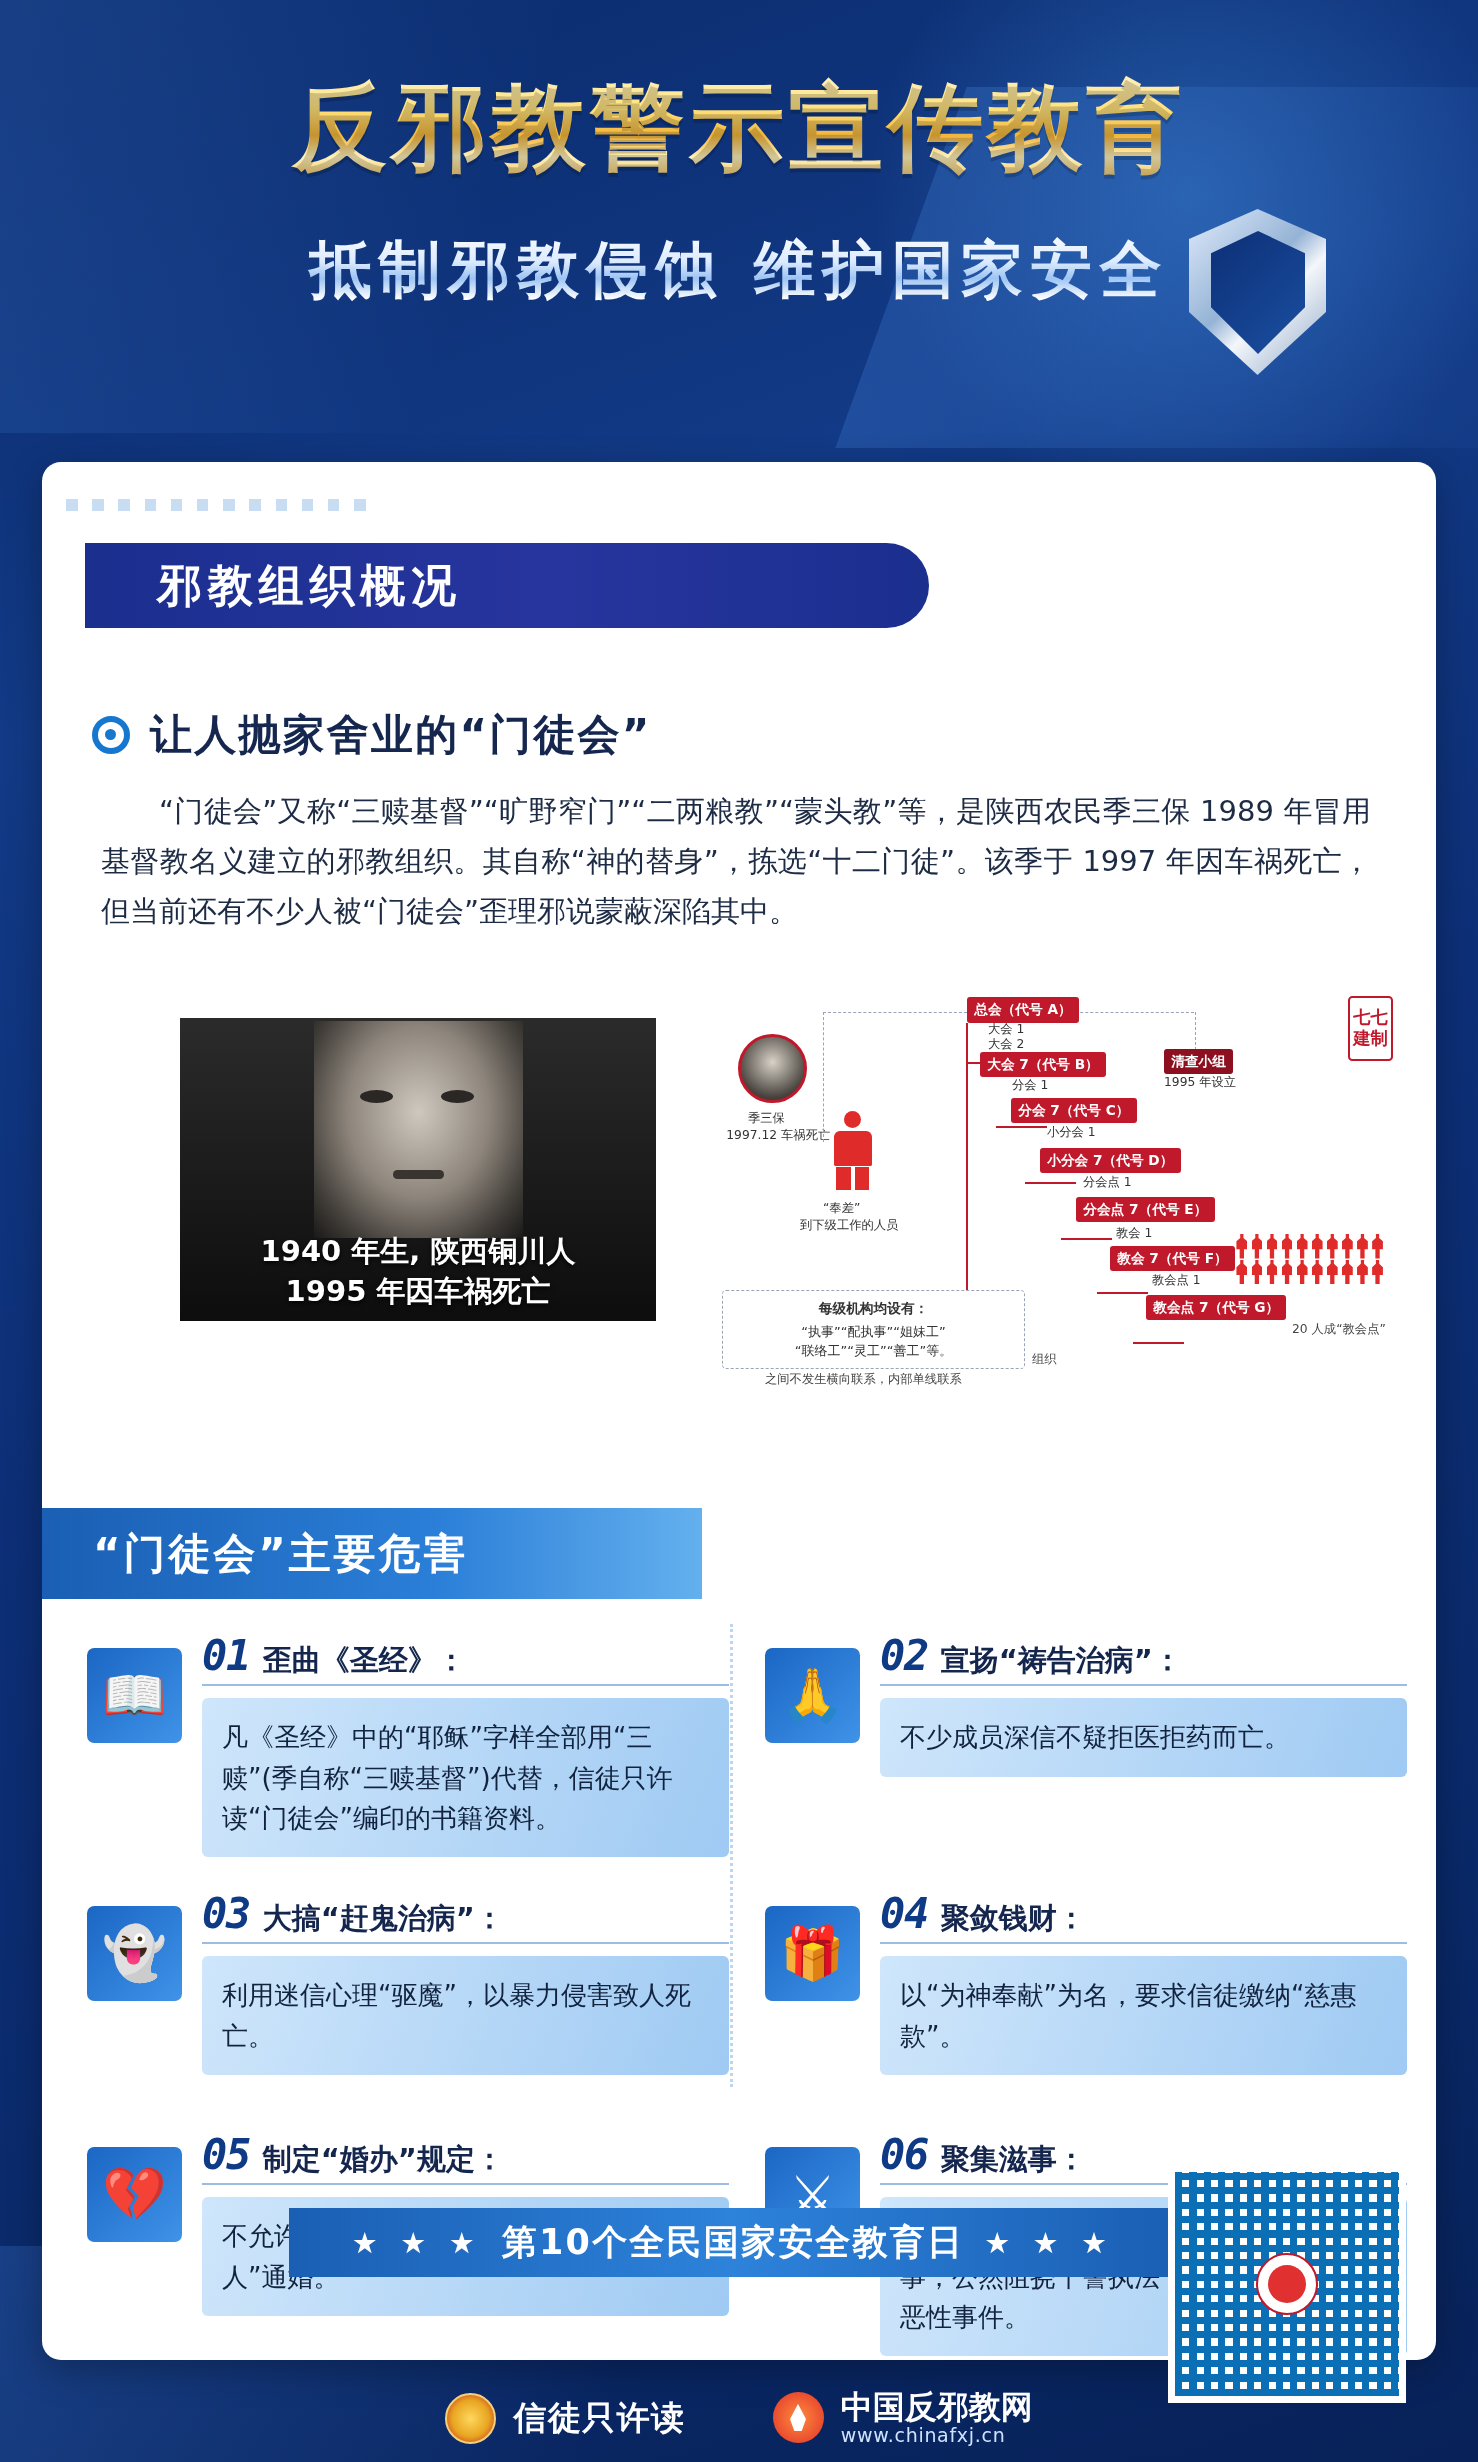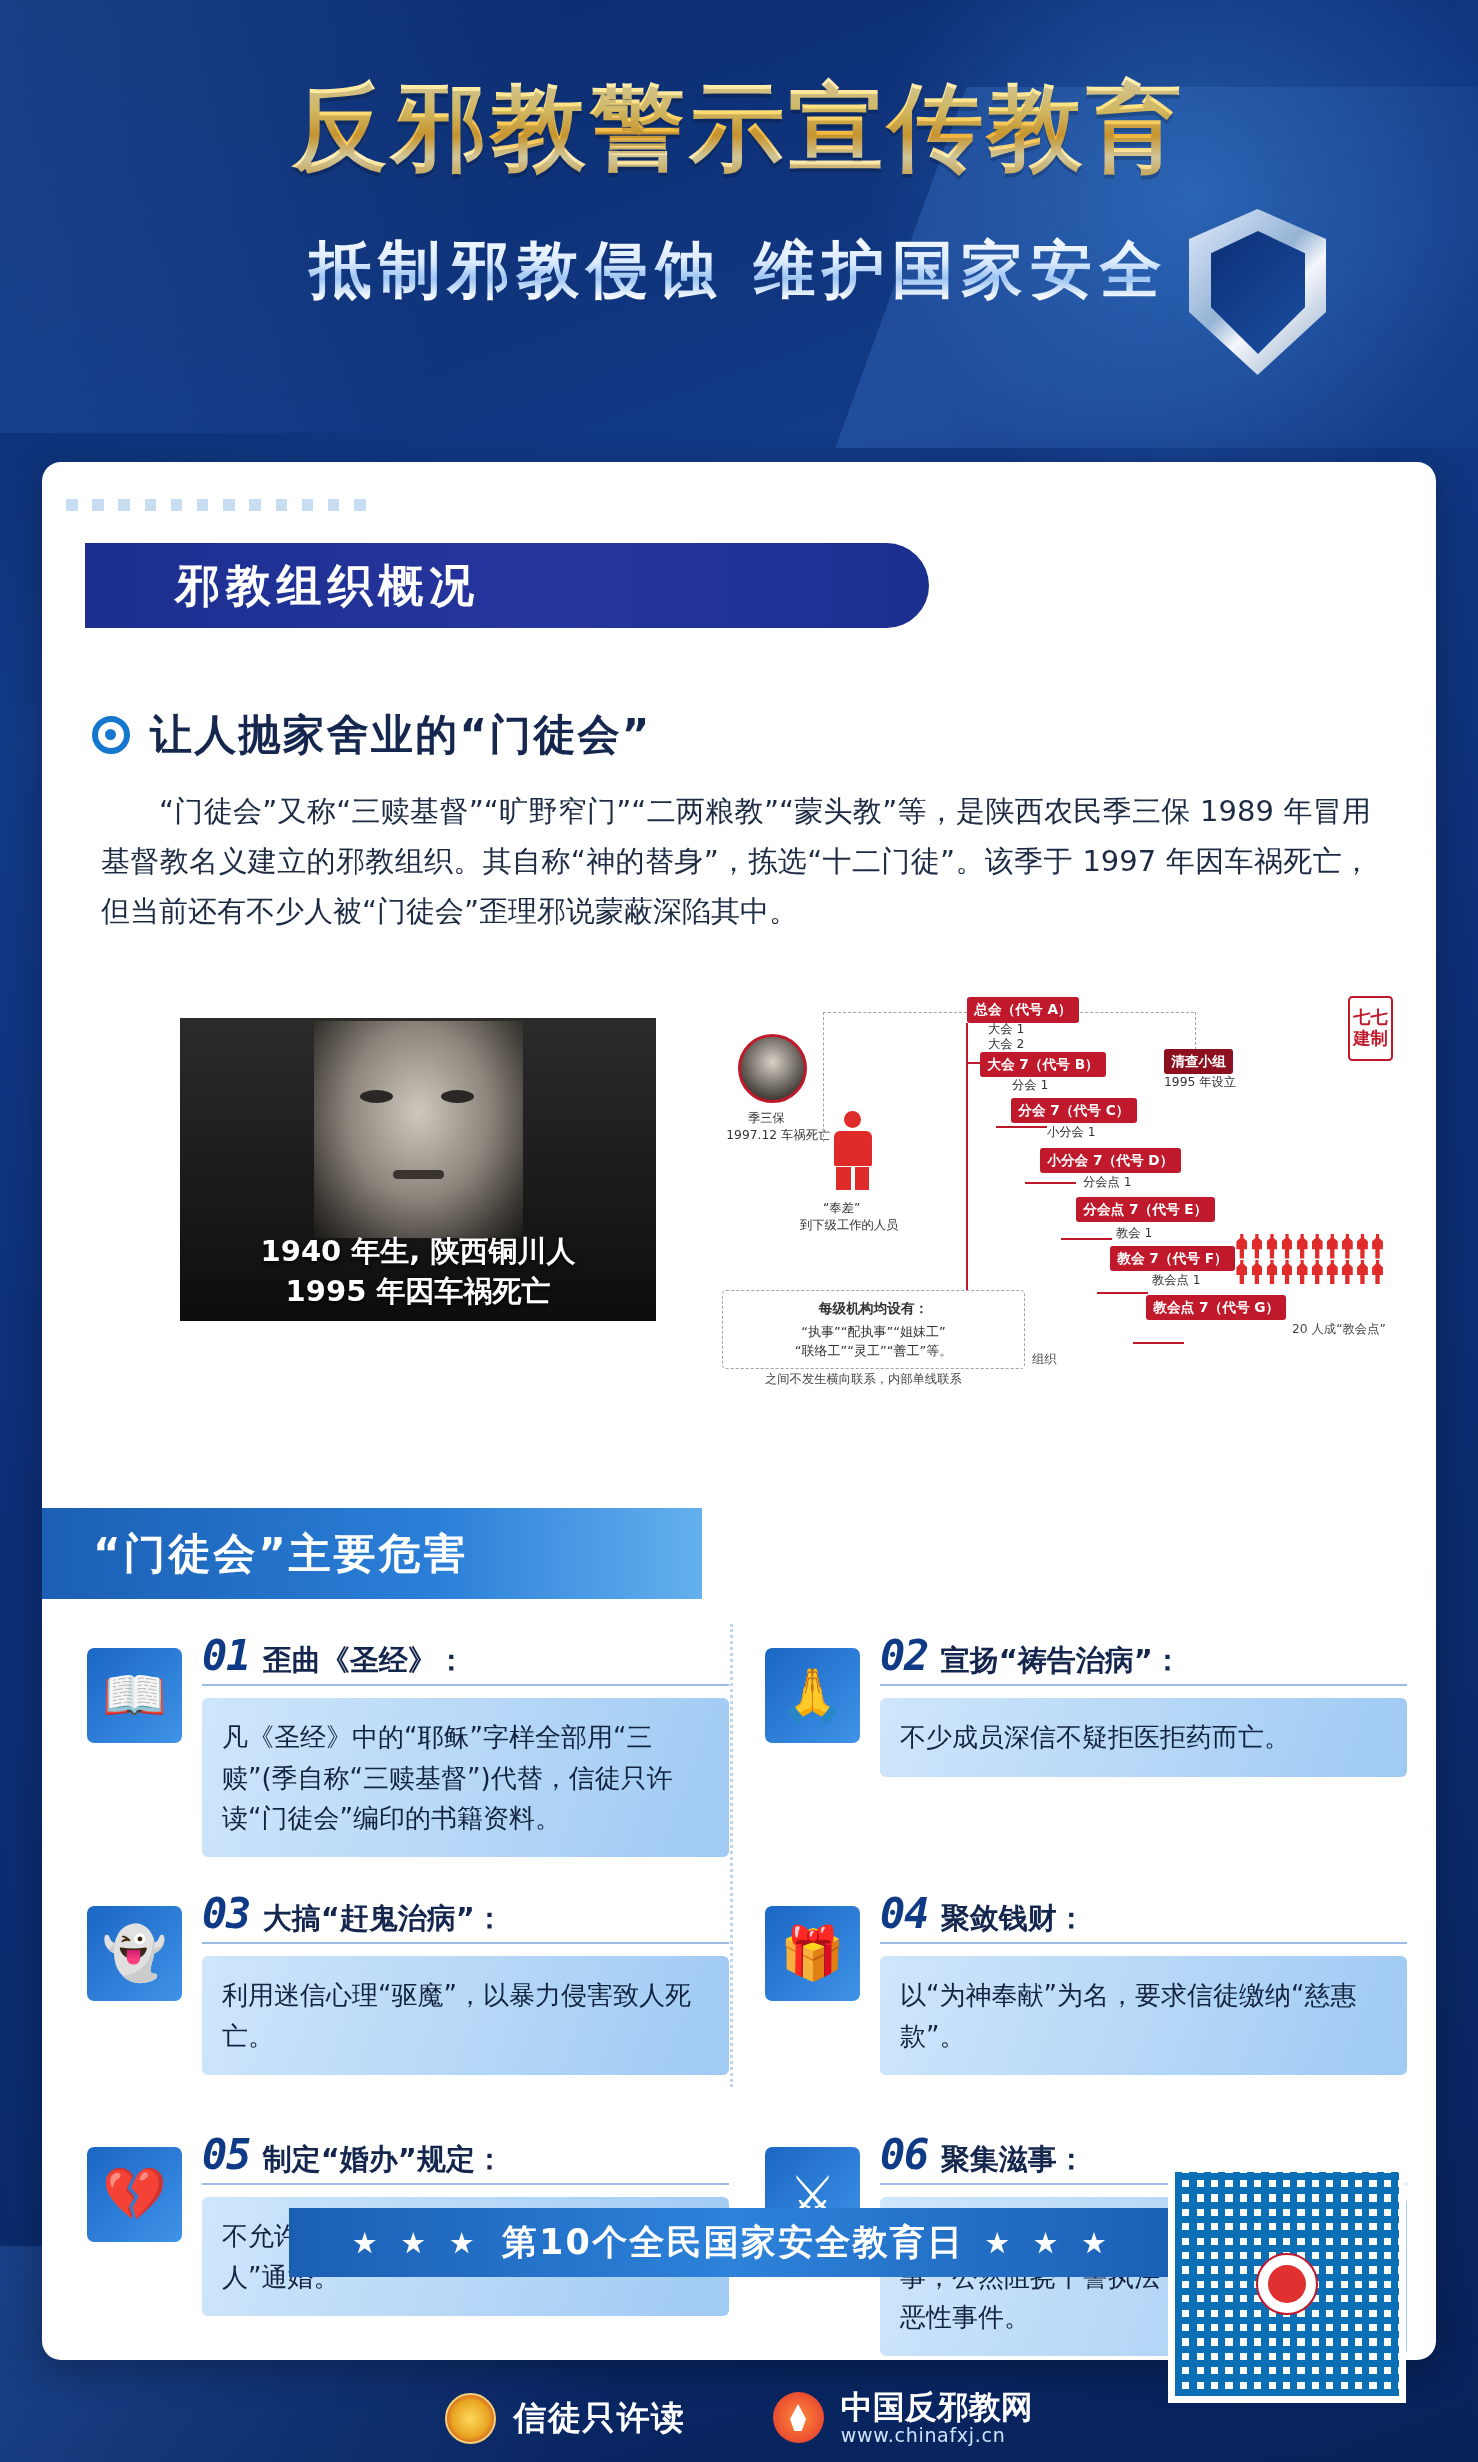--- a/index.html
+++ b/index.html
@@ -50,21 +50,21 @@
     box-shadow: 0 10px 36px rgba(0,0,0,0.28);
   }
   .dots { position:absolute; left:66px; top:499px; display:grid; grid-template-columns: repeat(12, 19px); gap:7.2px; }
   .dots i { display:block; width:11.5px; height:11.5px; background:#c8dcf2; }
 
   .sec-title {
     position:absolute; left:85px; top:543px; width:844px; height:85px;
     background: linear-gradient(90deg,#1b2f8f 0%,#27359e 55%,#1b2f8f 100%);
     border-radius: 0 43px 43px 0; display:flex; align-items:center;
   }
-  .sec-title span { color:#fff; font-size:45px; font-weight:bold; letter-spacing:5.8px; margin-left:90px; font-family:"DejaVu Sans","Liberation Sans",sans-serif;}
+  .sec-title span { color:#fff; font-size:45px; font-weight:bold; letter-spacing:5.8px; margin-left:72px; font-family:"DejaVu Sans","Liberation Sans",sans-serif;}
 
   .sub-head { position:absolute; left:92px; top:707px; display:flex; align-items:center; }
   .bullet-ring { width:38px; height:38px; border-radius:50%; border:6.5px solid #1677cf; position:relative; }
   .bullet-ring::after{ content:""; position:absolute; left:6.5px; top:6.5px; width:11.5px; height:11.5px; border-radius:50%; background:#1677cf;}
   .sub-head h2 { font-size:42px; color:#15264f; margin-left:20px; letter-spacing:2.2px; font-family:"DejaVu Sans","Liberation Sans",sans-serif;}
 
   .para {
     position:absolute; left:101px; top:787px; width:1270px;
     font-size:29px; line-height:1.72; color:#1d2b45; text-align:justify;
     text-indent:58px; font-family:"DejaVu Sans","Liberation Sans",sans-serif;

